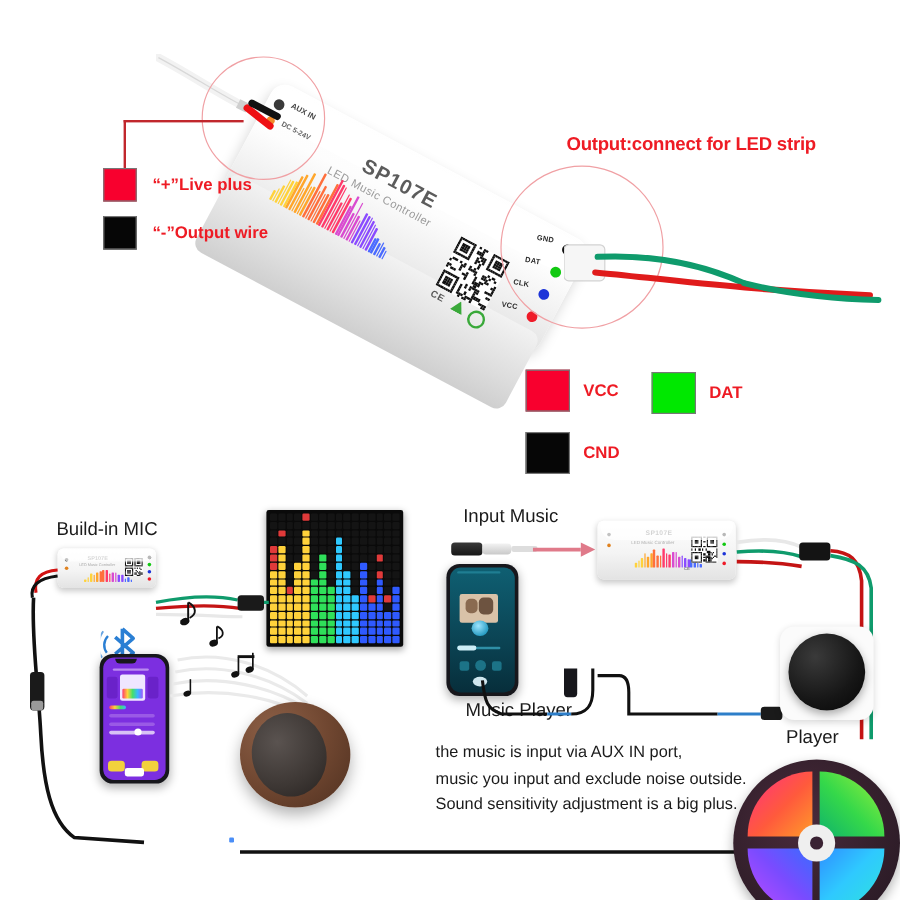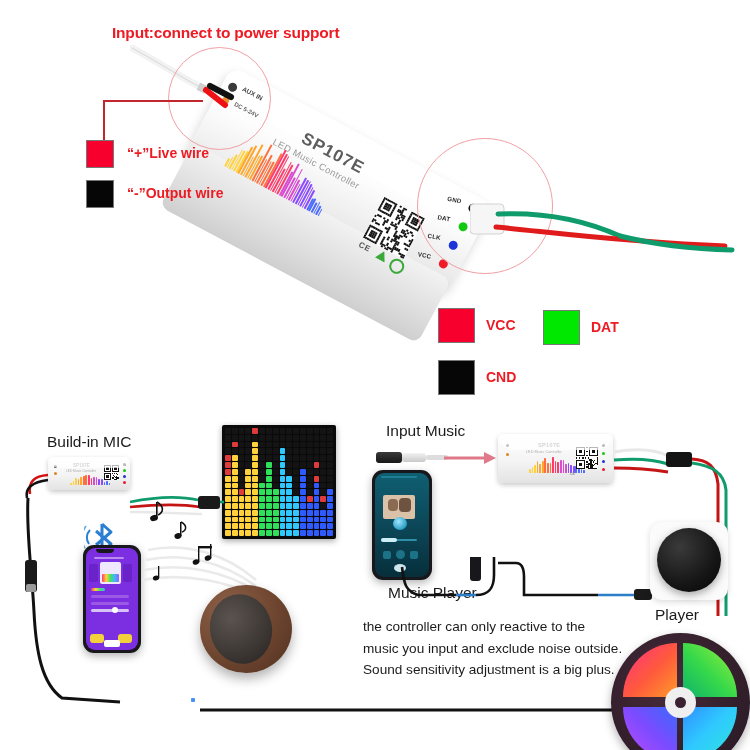--- a/index.html
+++ b/index.html
@@ -83,22 +83,22 @@
   .spk-plate{background:#fbfbfb;border-radius:12px;box-shadow:0 2px 6px rgba(0,0,0,.14);}
 
   .jack{background:linear-gradient(180deg,#3a3a3a,#161616);border-radius:3px;}
   .jack-silver{background:linear-gradient(180deg,#f2f2f2,#c9c9c9);border-radius:3px;}
 </style>
 </head>
 <body>
 
 <div class="abs" id="top">
 
-  <div class="abs redhead" style="left:112px;top:24px;">Input:connect to power support</div>
-
+
+  <div class="abs redhead" style="left:472px;top:112px;">Output:connect for LED strip</div>
 
   <div class="abs ctrl-big">
     <div class="ctrl-shell"></div>
     <div class="ctrl-bottom"></div>
 
     <div class="abs" style="left:96px;top:20px;color:#5c5c5c;font-size:17px;font-weight:bold;letter-spacing:1px;">SP107E</div>
     <div class="abs" style="left:72px;top:41px;color:#9a9a9a;font-size:9.4px;letter-spacing:.4px;">LED Music Controller</div>
 
     <div class="abs eq" id="eq-big" style="left:40px;top:50px;height:42px;">
         <i style="height: 9.2px; background: rgb(255, 210, 59);"></i>
@@ -383,21 +383,21 @@
     <path d="M80,41 L101,52" stroke="#111" stroke-width="6" stroke-linecap="round"></path>
   </svg>
 
   <div class="abs circle-hl" style="left:168px;top:47px;width:101px;height:101px;"></div>
 
   <div class="abs pointer-line" style="left:103px;top:100px;width:2px;height:50px;"></div>
   <div class="abs pointer-line" style="left:103px;top:100px;width:100px;height:2px;"></div>
 
   <div class="abs" style="left:86px;top:140px;">
     <div class="abs swatch" style="left:0;top:0;width:26px;height:26px;background:#f8002e;"></div>
-    <div class="abs redlbl" style="left:41px;top:5px;">“+”Live wire</div>
+    <div class="abs redlbl" style="left:41px;top:5px;">“+”Live plus</div>
   </div>
   <div class="abs" style="left:86px;top:180px;">
     <div class="abs swatch" style="left:0;top:0;width:26px;height:26px;background:#060606;"></div>
     <div class="abs redlbl" style="left:41px;top:5px;">“-”Output wire</div>
   </div>
 
   <div class="abs circle-hl" style="left:417px;top:138px;width:134px;height:134px;"></div>
 
   <svg class="abs" style="left:470px;top:196px;" width="270" height="70">
     <rect x="0" y="8" width="34" height="30" rx="4" fill="#f6f6f6" stroke="#d2d2d2"></rect>
@@ -1149,21 +1149,21 @@
     <path d="M200,38 L236,38" stroke="#2d7ec9" stroke-width="2.6" fill="none"></path>
     <rect x="236" y="32" width="18" height="11" rx="3" fill="#1a1a1a"></rect>
   </svg>
 
   <div class="abs spk-plate" style="left:292px;top:110px;width:78px;height:78px;">
     <div class="abs rnd-speaker-blk" style="left:7px;top:6px;width:64px;height:64px;"></div>
   </div>
   <div class="abs blklbl" style="left:297px;top:194px;">Player</div>
 
   <div class="abs" style="left:5px;top:204px;">
-    <div class="para">the controller can only reactive to the</div>
+    <div class="para">the music is input via AUX IN port,</div>
     <div class="para">music you input and exclude noise outside.</div>
     <div class="para">Sound sensitivity adjustment is a big plus.</div>
   </div>
 
   <div class="abs reel" style="left:253px;top:172px;width:139px;height:139px;">
     <div class="quad" style="left:12px;top:10px;width:54px;height:54px;border-radius:60px 0 0 0;
          background:linear-gradient(135deg,#ff2f86,#ff5a3c 55%,#ff9a2a);"></div>
     <div class="quad" style="left:72px;top:10px;width:54px;height:54px;border-radius:0 60px 0 0;
          background:linear-gradient(225deg,#9ff23a,#35d84a 55%,#0fb36b);"></div>
     <div class="quad" style="left:12px;top:74px;width:54px;height:54px;border-radius:0 0 0 60px;

